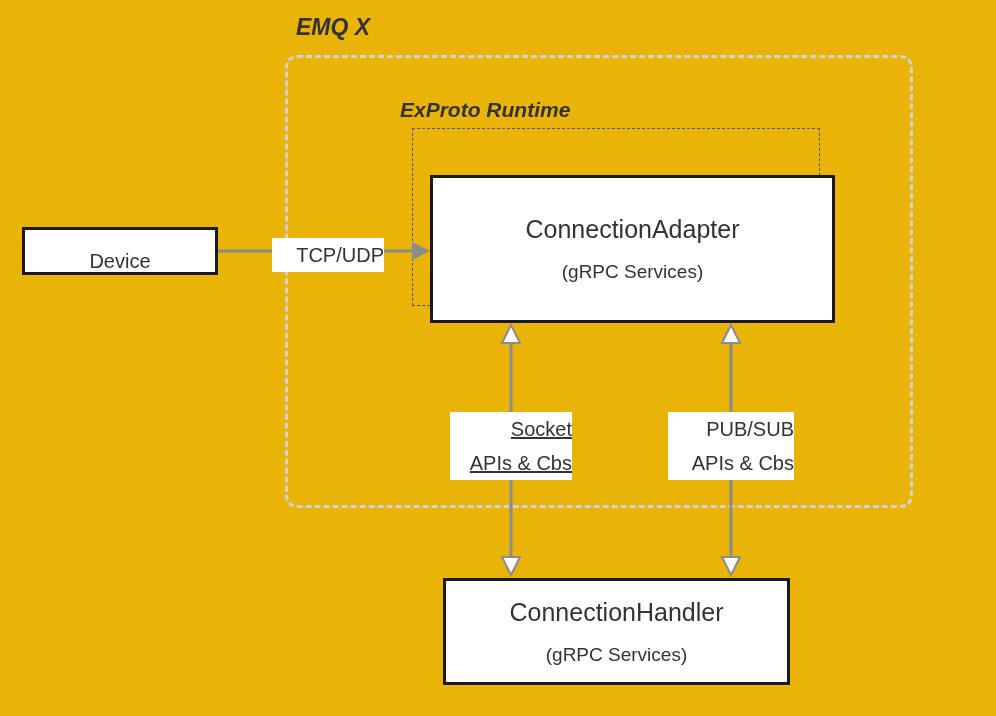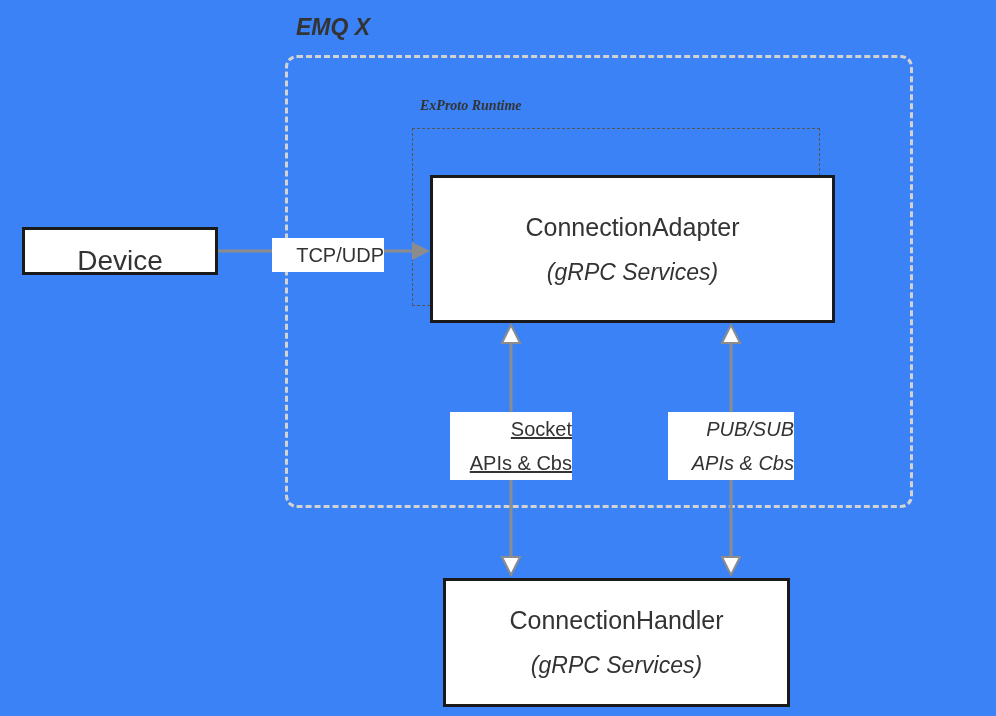--- a/index.html
+++ b/index.html
@@ -5,35 +5,35 @@
   html, body {
     margin: 0;
     padding: 0;
     background: #ffffff;
     font-family: "Liberation Sans", sans-serif;
   }
   .canvas {
     position: relative;
     width: 996px;
     height: 716px;
-    background: #3b82f6;
+    background: #eab308;
     overflow: hidden;
     color: #333333;
   }
   .abs { position: absolute; }
 
   
   .region-label {
     font-style: italic;
     font-weight: bold;
     color: #333333;
     white-space: nowrap;
   }
   .emqx-label    { left: 296px; top: 14px;  font-size: 23px; }
-  .exproto-label { left: 420px; top: 98px;  font-size: 14px; font-family: Liberation Serif, serif; }
+  .exproto-label { left: 400px; top: 98px;  font-size: 21px; }
 
   
   .emqx-boundary {
     left: 285px; top: 55px;
     width: 628px; height: 453px;
     border: 3px dashed #d2d2d2;
     border-radius: 12px;
     box-sizing: border-box;
     z-index: 1;
   }
@@ -60,33 +60,32 @@
   .device-box {
     left: 22px; top: 227px;
     width: 196px; height: 48px;
   }
   .adapter-box {
     left: 430px; top: 175px;
     width: 405px; height: 148px;
   }
   .handler-box {
     left: 443px; top: 578px;
-    width: 347px; height: 129px;
+    width: 347px; height: 107px;
   }
   .node-title {
     font-size: 25px;
     color: #333333;
   }
   .node-subtitle {
-    font-size: 23px;
-    font-style: italic;
+    font-size: 19px;
     color: #333333;
     margin-top: 17px;
   }
-  .device-box .node-title { font-size: 28px; margin-top: 20px; }
+  .device-box .node-title { font-size: 20px; margin-top: 20px; }
 
   
   .arrow-layer {
     left: 0; top: 0;
     width: 996px; height: 716px;
     z-index: 4;
     pointer-events: none;
   }
 
   
@@ -106,21 +105,20 @@
   .socket-label {
     left: 450px; top: 412px;
     width: 122px;
     font-size: 20px;
     text-decoration: underline;
   }
   .pubsub-label {
     left: 668px; top: 412px;
     width: 126px;
     font-size: 20px;
-    font-style: italic;
   }
 </style>
 </head>
 <body>
 
 <div class="canvas">
 
   <div class="abs emqx-boundary"></div>
   <div class="abs region-label emqx-label">EMQ X</div>
 

